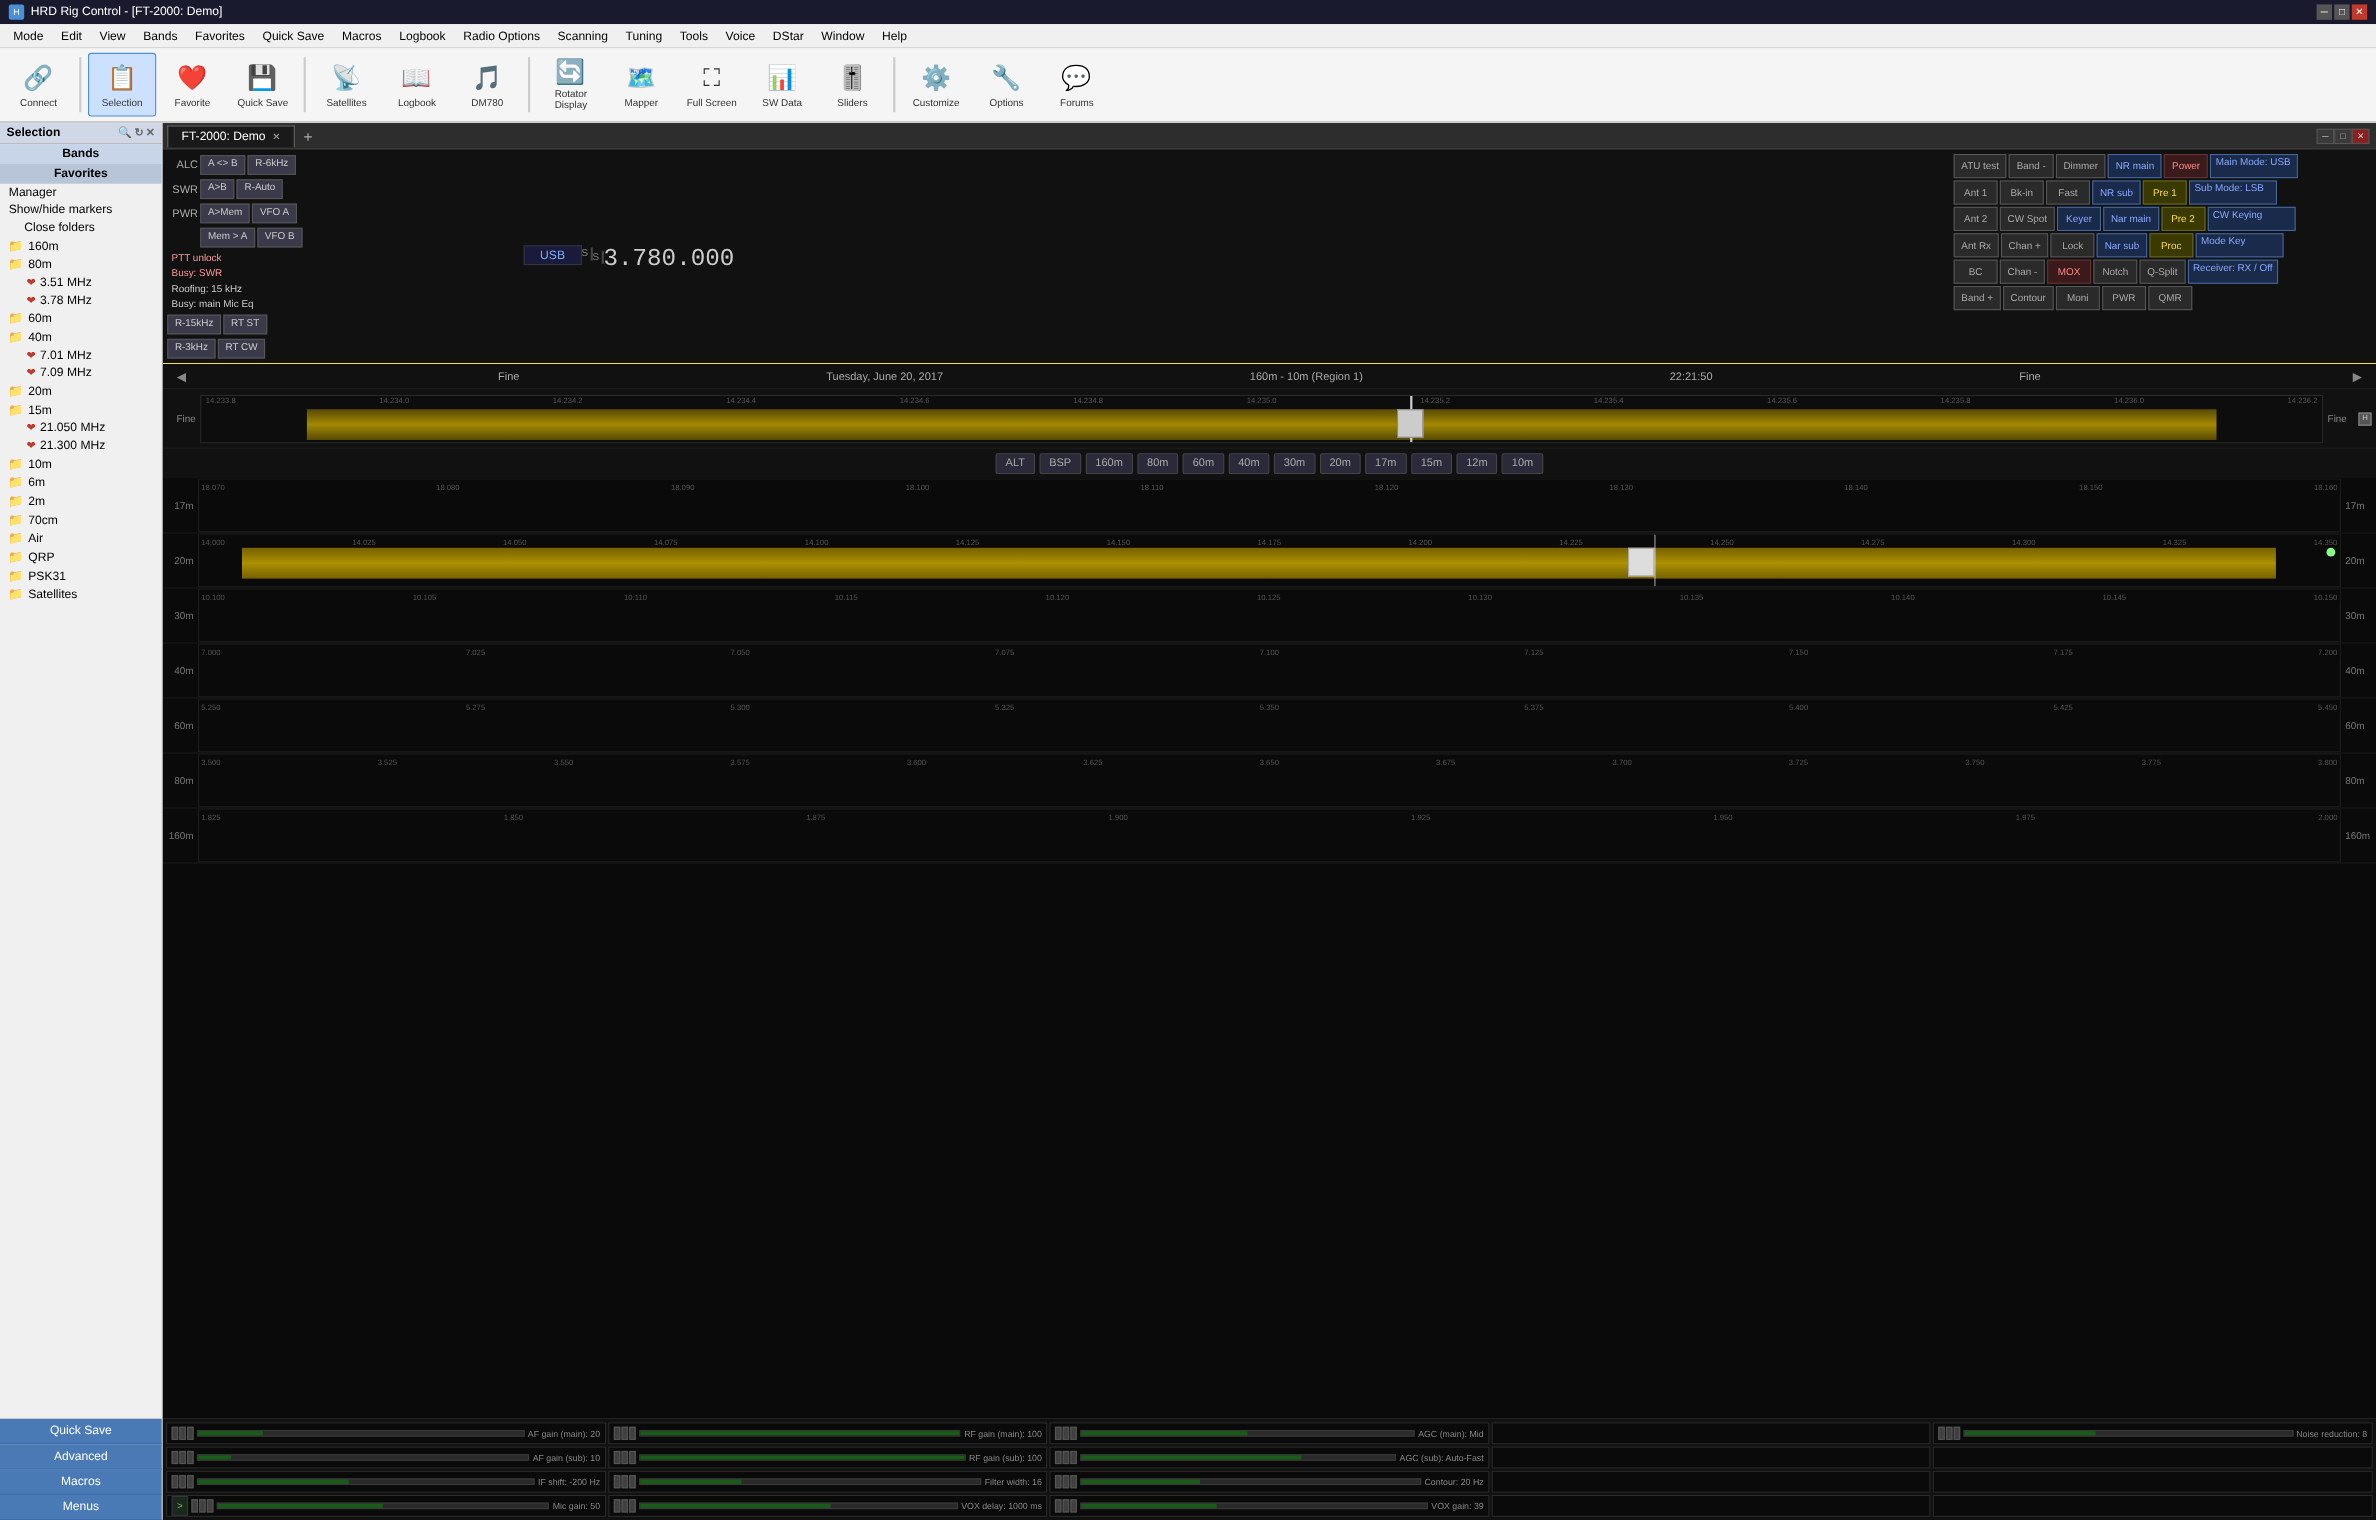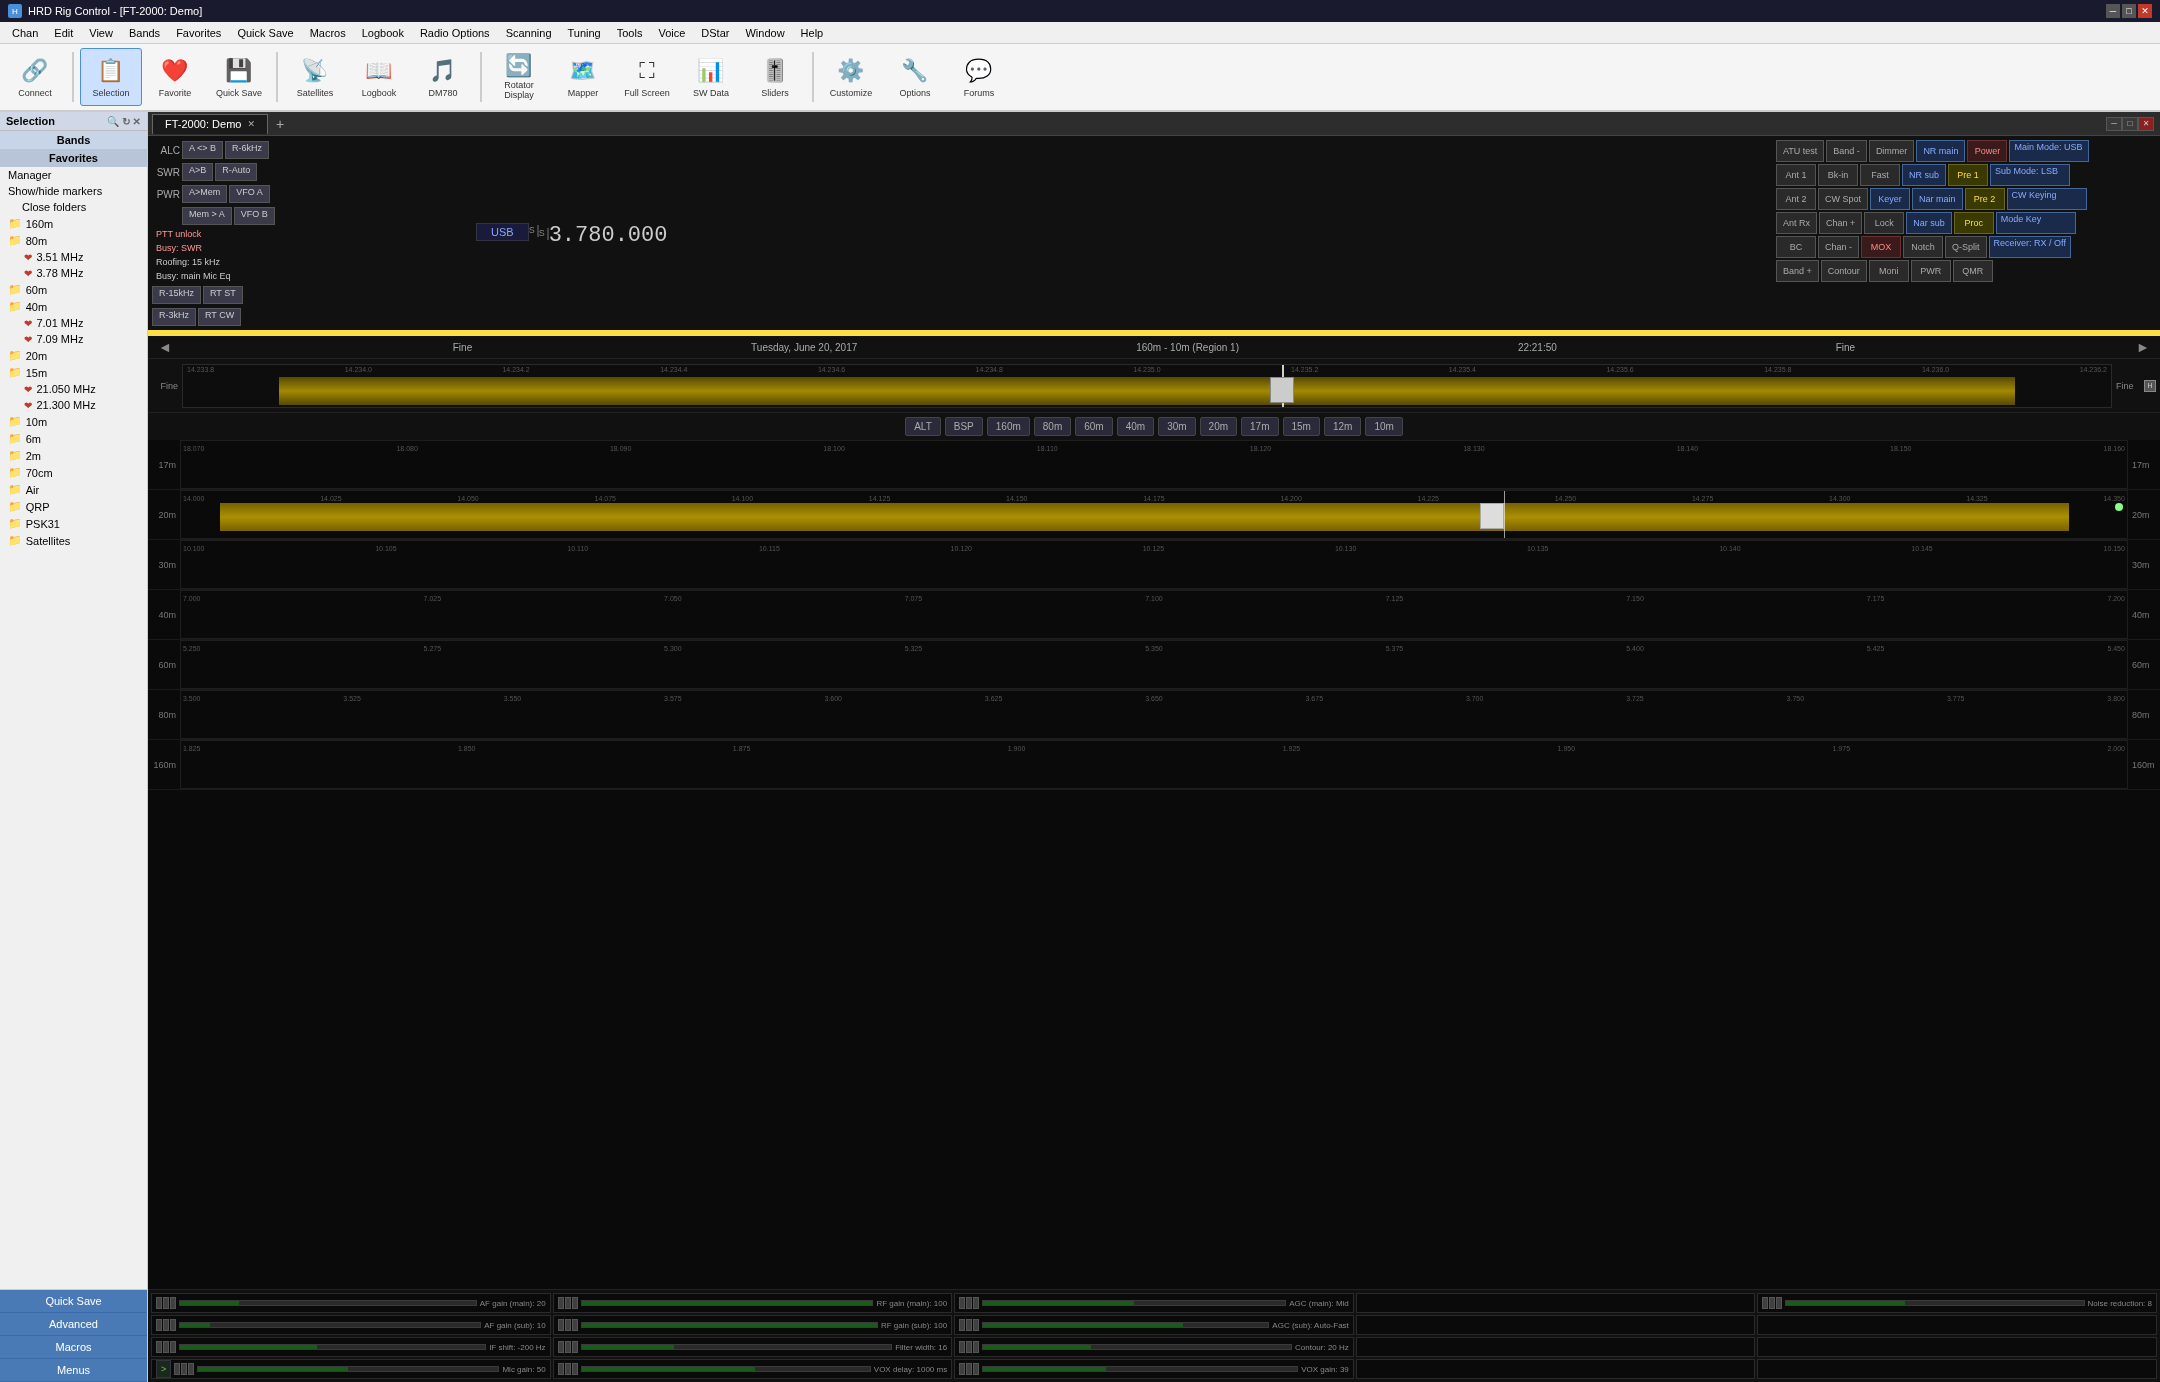--- a/index.html
+++ b/index.html
@@ -164,21 +164,21 @@
     .tab.active { background: #1a1a1a; color: white; border-color: #666; }
     .tab-close { font-size: 9px; color: #aaa; cursor: pointer; }
     .tab-new { color: #aaa; padding: 2px 8px; cursor: pointer; font-size: 14px; }
 
     
     .radio-control {
       display: flex;
       background: #111;
       padding: 4px;
       gap: 4px;
-      border-bottom: 6px solid #fde047;
+      border-bottom: 1px solid #fde047;
     }
 
     
     .meter-section {
       display: flex;
       flex-direction: column;
       gap: 2px;
       width: 320px;
       min-width: 320px;
     }
@@ -474,21 +474,21 @@
     <span>HRD Rig Control - [FT-2000: Demo]</span>
   </div>
   <div class="title-bar-controls">
     <button class="title-bar-btn">─</button>
     <button class="title-bar-btn">□</button>
     <button class="title-bar-btn close">✕</button>
   </div>
 </div>
 
 <div class="menu-bar" id="menu-bar-el">
-    <div class="menu-item">Chan</div>
+    <div class="menu-item">Mode</div>
     <div class="menu-item">Edit</div>
     <div class="menu-item">View</div>
     <div class="menu-item">Bands</div>
     <div class="menu-item">Favorites</div>
     <div class="menu-item">Quick Save</div>
     <div class="menu-item">Macros</div>
     <div class="menu-item">Logbook</div>
     <div class="menu-item">Radio Options</div>
     <div class="menu-item">Scanning</div>
     <div class="menu-item">Tuning</div>

